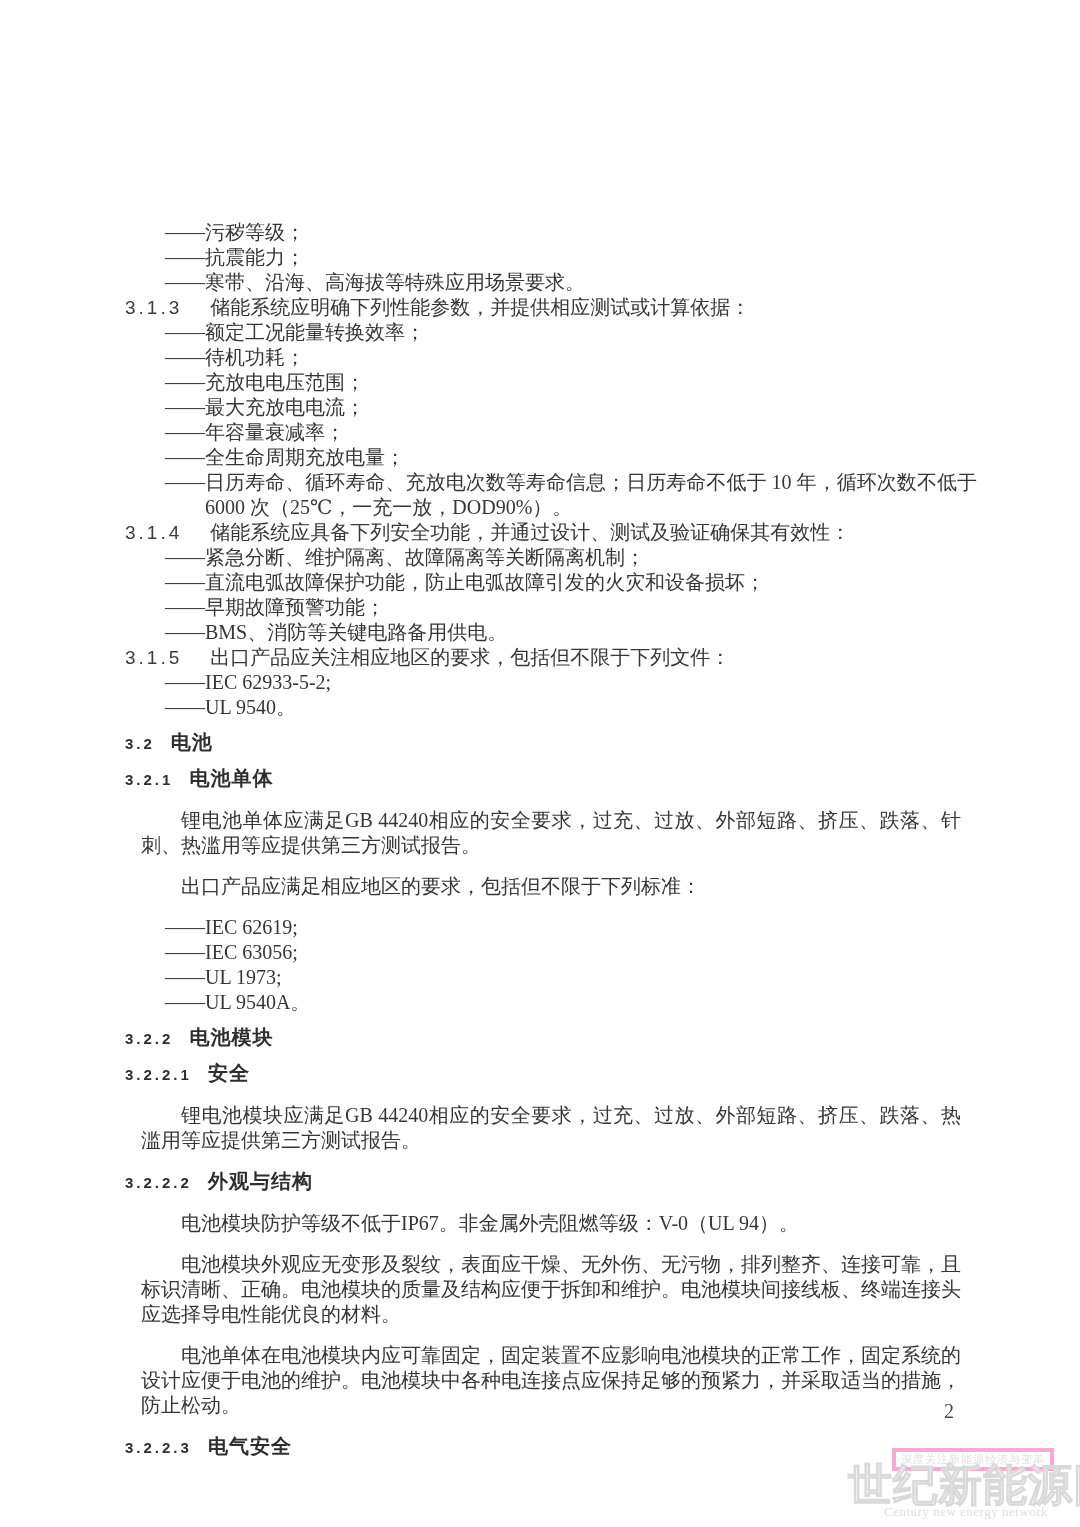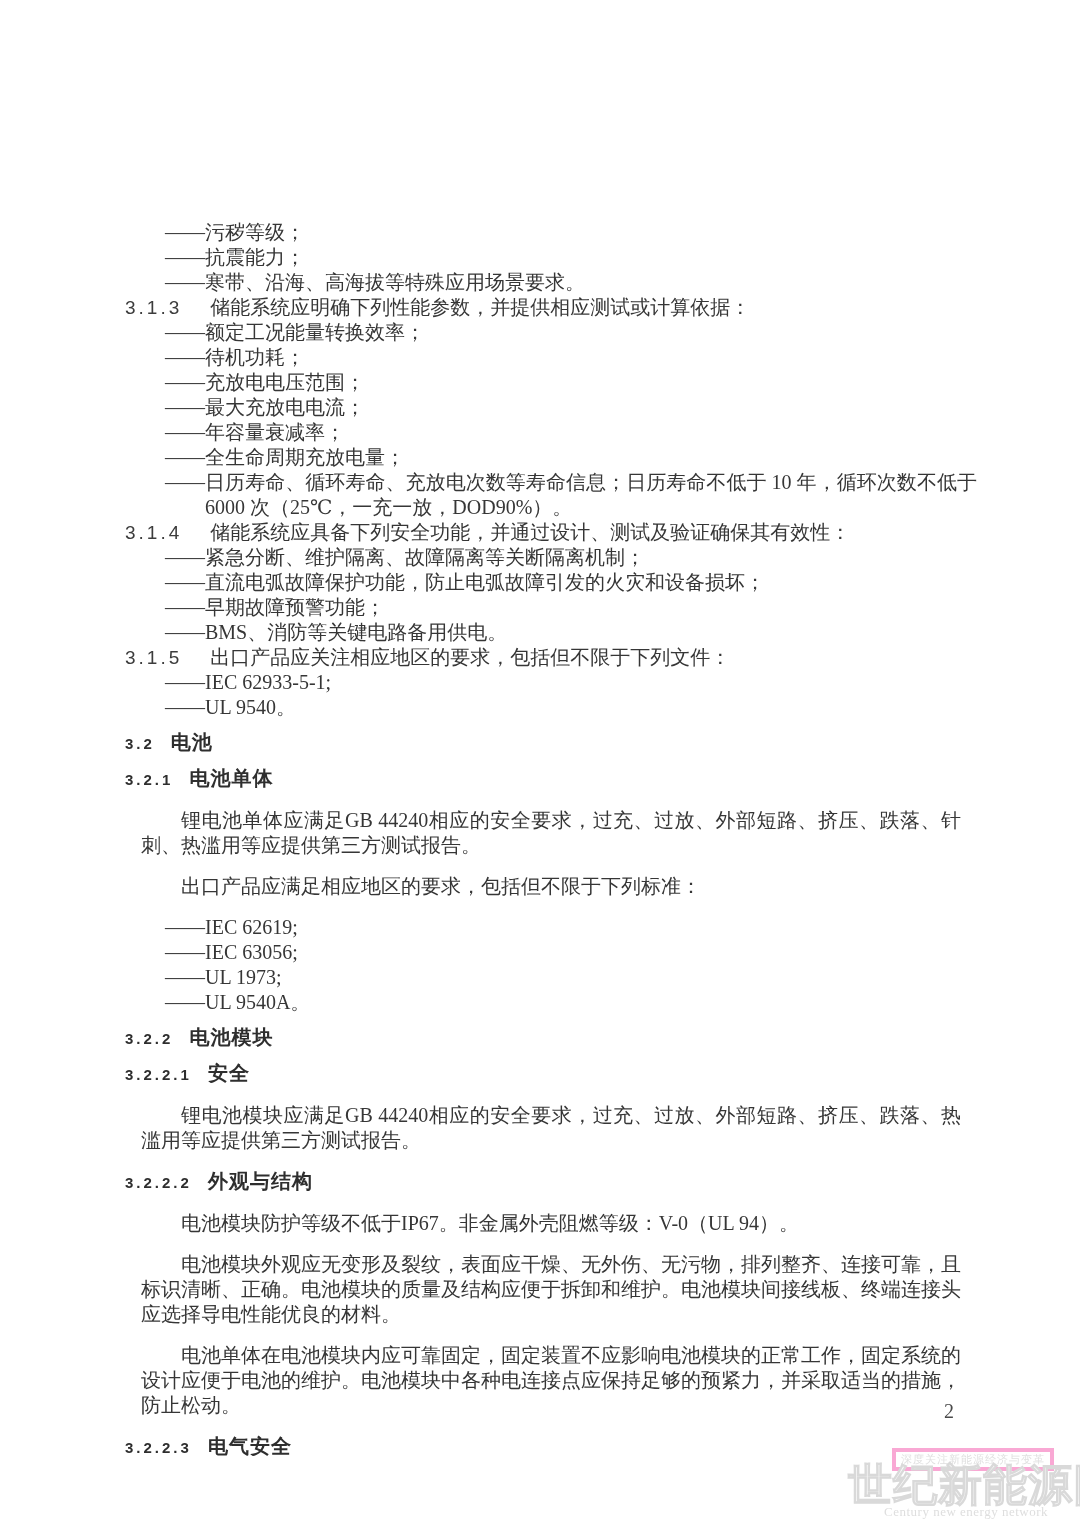--- a/index.html
+++ b/index.html
@@ -80,21 +80,21 @@
 
     <div class="line dash-item">——紧急分断、维护隔离、故障隔离等关断隔离机制；</div>
     <div class="line dash-item">——直流电弧故障保护功能，防止电弧故障引发的火灾和设备损坏；</div>
     <div class="line dash-item">——早期故障预警功能；</div>
     <div class="line dash-item">——BMS、消防等关键电路备用供电。</div>
 
     <div class="line clause">
       <span class="num">3.1.5</span><span>出口产品应关注相应地区的要求，包括但不限于下列文件：</span>
     </div>
 
-    <div class="line dash-item">——IEC 62933-5-1;</div>
+    <div class="line dash-item">——IEC 62933-5-2;</div>
     <div class="line dash-item">——UL 9540。</div>
 
     <h3 class="heading">
       <span class="num">3.2</span><span>电池</span>
     </h3>
     <h3 class="heading">
       <span class="num">3.2.1</span><span>电池单体</span>
     </h3>
 
     <p class="para">锂电池单体应满足GB 44240相应的安全要求，过充、过放、外部短路、挤压、跌落、针刺、热滥用等应提供第三方测试报告。</p>

